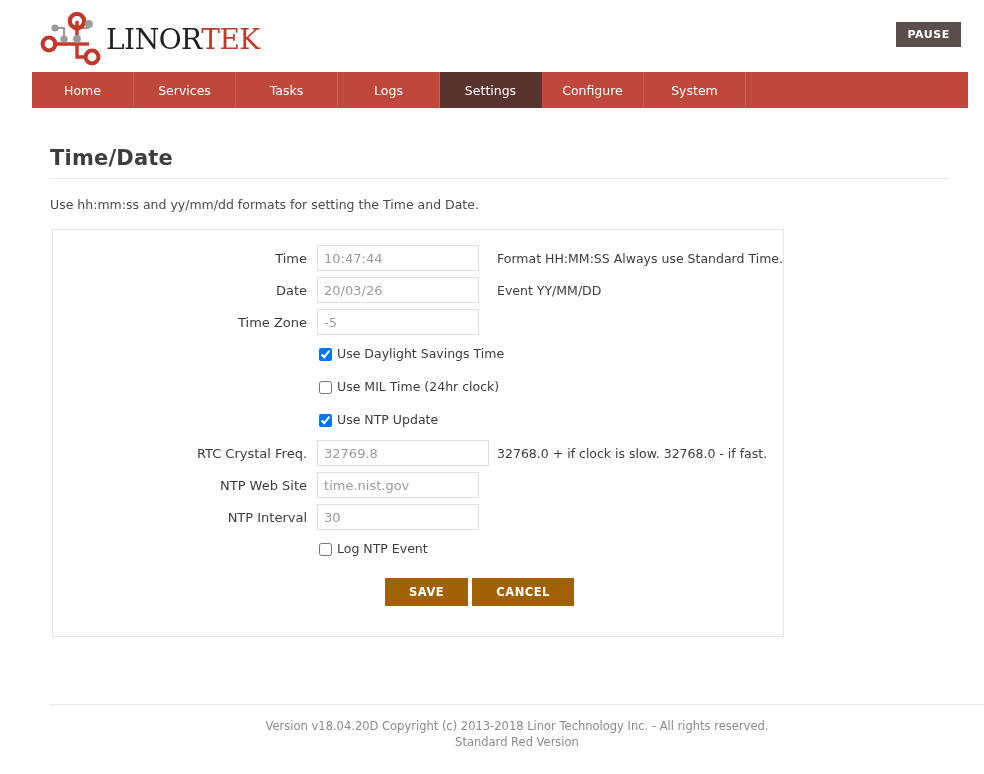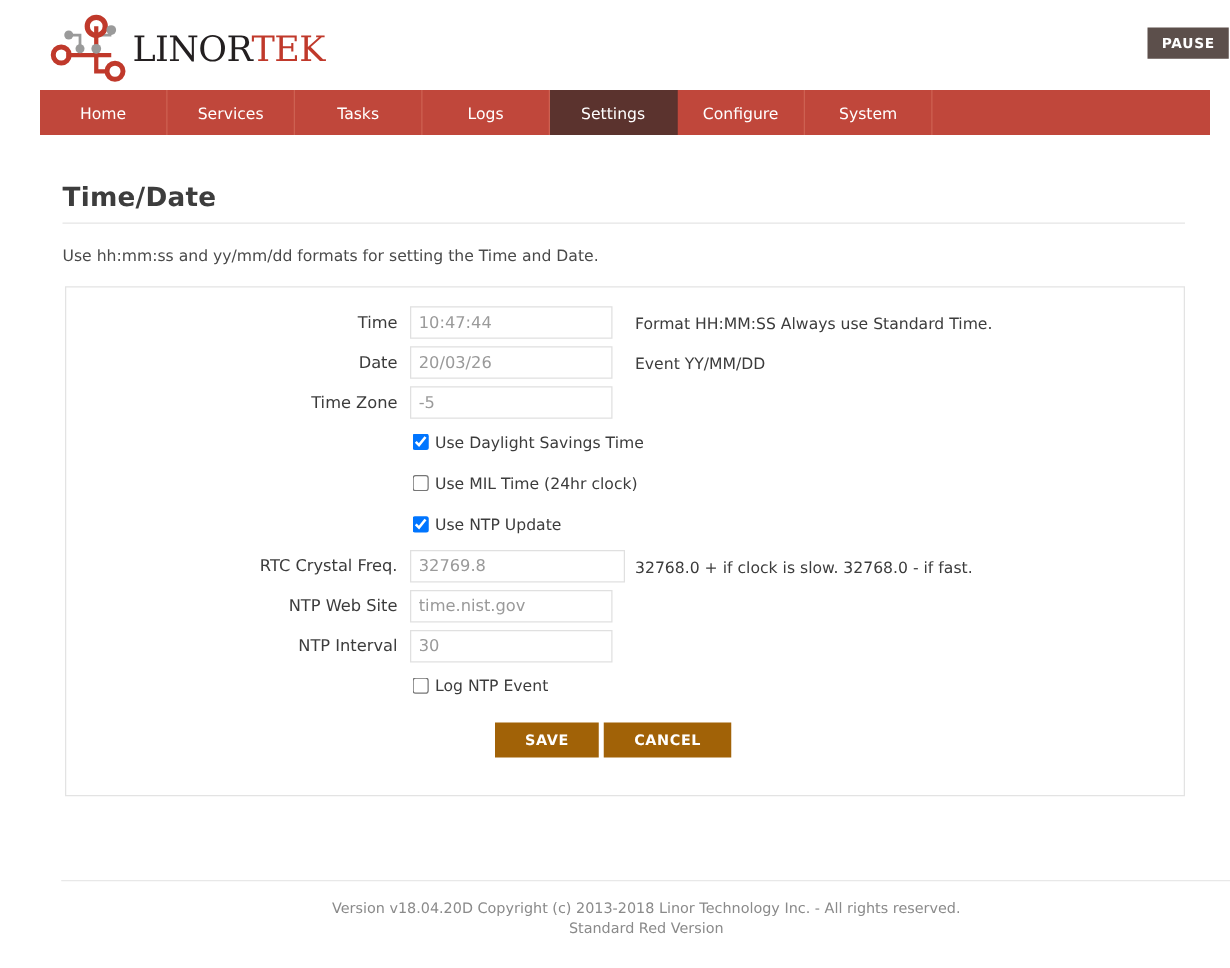--- a/index.html
+++ b/index.html
@@ -41,21 +41,21 @@
     line-height: 1;
     margin-left: 4px;
     white-space: nowrap;
     text-align: center;
   }
   .logo-text .dark { color: #231f20; }
   .logo-text .red  { color: #c0392b; }
 
   .pause-btn {
     position: absolute;
-    right: 1px;
+    right: 23px;
     top: 22px;
     background: #5c4f4b;
     color: #ffffff;
     font-size: 11px;
     font-weight: bold;
     letter-spacing: 0.6px;
     padding: 6px 11px 6px 11px;
     border: none;
     cursor: pointer;
     font-family: "DejaVu Sans", "Liberation Sans", sans-serif;
@@ -116,21 +116,21 @@
     padding: 18px 0 0 50px;
     font-size: 12.5px;
     color: #4a4a4a;
   }
 
   
   .panel {
     position: absolute;
     left: 52px;
     top: 105px;
-    width: 896px;
+    width: 732px;
     height: 408px;
     border: 1px solid #e3e3e3;
     background: #ffffff;
     box-sizing: border-box;
   }
   .form-table {
     border-collapse: collapse;
     margin-top: 12px;
   }
   .form-table td {
@@ -173,21 +173,21 @@
 
   .check-row td {
     height: 33px;
   }
   .check-cell {
     padding-left: 2px !important;
     white-space: nowrap;
   }
   .check-cell label {
     display: inline-flex;
-    align-items: center;
+    align-items: flex-end;
     font-size: 12.5px;
     color: #3c3c3c;
     cursor: pointer;
   }
   .check-cell input[type="checkbox"] {
     margin: 0 5px 0 0;
     width: 13px;
     height: 13px;
     cursor: pointer;
   }

